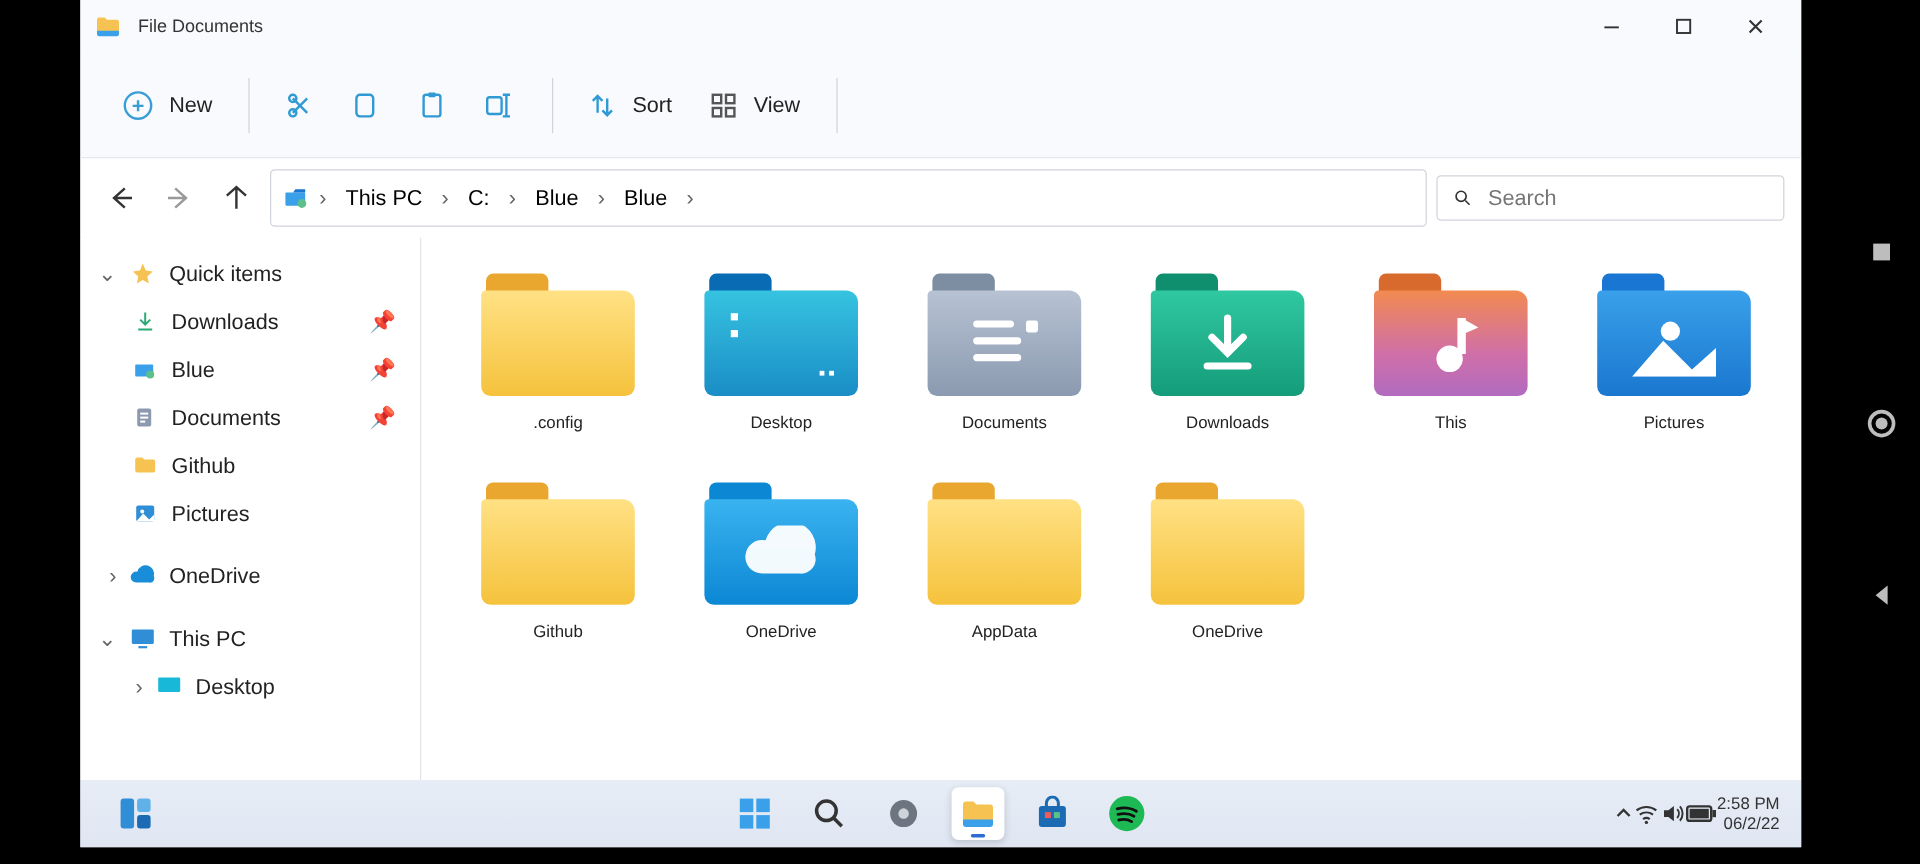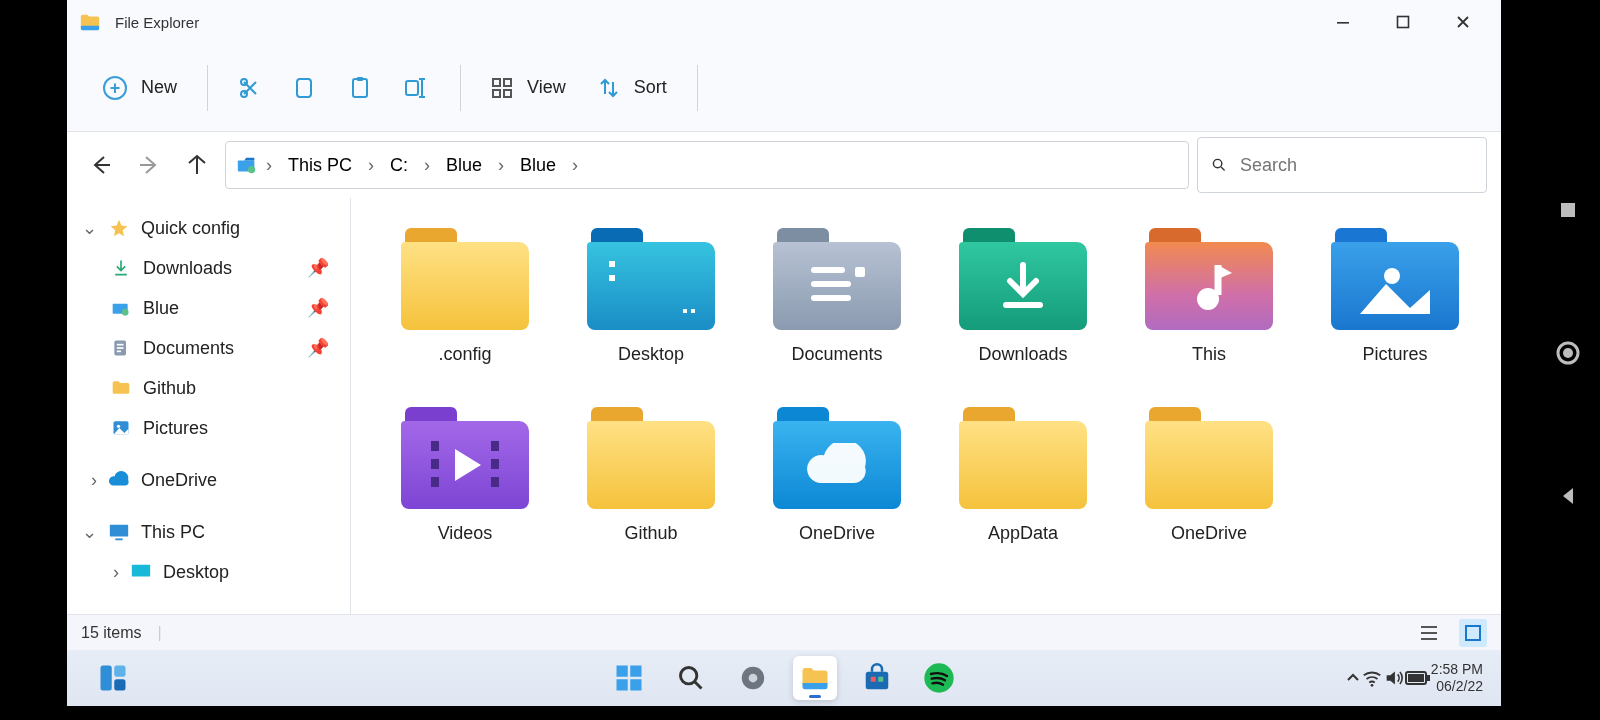--- a/index.html
+++ b/index.html
@@ -20,38 +20,38 @@
 .divider { width: 1px; height: 46px; background: #d0d3d9; margin: 0 14px; }
 .circle-plus { width: 24px; height: 24px; border: 2px solid #3a9ed6; border-radius: 50%; display: flex; align-items: center; justify-content: center; color: #3a9ed6; font-size: 18px; font-weight: 600; line-height: 1; }
 
 
 .navrow { height: 66px; background: #fff; display: flex; align-items: center; padding: 0 14px; gap: 8px; }
 .navbtn { width: 40px; height: 40px; display: flex; align-items: center; justify-content: center; border-radius: 6px; color: #444; }
 .navbtn.dim { color: #999; }
 .address { flex: 1; height: 48px; border: 1px solid #cfd3da; border-radius: 4px; display: flex; align-items: center; padding: 0 10px; gap: 6px; background: #fff; font-size: 18px; }
 .crumb { padding: 4px 8px; border-radius: 4px; }
 .chev { color: #666; padding: 0 2px; }
-.searchbox { width: 290px; height: 56px; border: 1px solid #cfd3da; border-radius: 4px; display: flex; align-items: center; padding: 0 14px; gap: 14px; background: #fff; }
+.searchbox { width: 290px; height: 38px; border: 1px solid #cfd3da; border-radius: 4px; display: flex; align-items: center; padding: 0 14px; gap: 14px; background: #fff; }
 .searchbox input { border: none; outline: none; font-size: 18px; flex: 1; color: #333; background: transparent; }
 
 
 .body { flex: 1; display: flex; background: #fff; overflow: hidden; }
 .sidebar { width: 284px; border-right: 1px solid #e1e4e9; padding: 10px 0; overflow: auto; }
 .side-item { height: 40px; display: flex; align-items: center; padding: 0 10px 0 0; gap: 8px; font-size: 18px; color: #222; }
 .side-caret { width: 30px; display: flex; justify-content: flex-end; color: #666; }
 .side-icon { width: 28px; display: flex; justify-content: center; }
 .pin { margin-left: auto; padding-right: 10px; color: #888; }
 .indent1 { padding-left: 40px; }
 .indent2 { padding-left: 22px; }
 .gap { height: 12px; }
 
 .content { flex: 1; overflow: auto; padding: 24px 10px 10px 24px; }
 .grid { display: grid; grid-template-columns: repeat(6, 180px); gap: 30px 6px; }
 .item { display: flex; flex-direction: column; align-items: center; gap: 14px; padding: 6px; border-radius: 4px; }
-.item .label { font-size: 18px; color: #222; }
+.item .label { font-size: 14px; color: #222; }
 
 
 .fld { width: 128px; height: 102px; position: relative; }
 .fld-tab { position: absolute; top: 0; left: 4px; width: 52px; height: 22px; border-radius: 6px 6px 0 0; }
 .fld-front { position: absolute; top: 14px; left: 0; right: 0; bottom: 0; border-radius: 4px 10px 8px 8px; }
 .yellow .fld-tab { background: #e9a72f; }
 .yellow .fld-front { background: linear-gradient(#ffe184, #f5c23c); }
 .teal .fld-tab { background: #0a6bb5; }
 .teal .fld-front { background: linear-gradient(#36c3e0, #1a8dc6); }
 .gray .fld-tab { background: #7d8da2; }
@@ -96,21 +96,21 @@
 
 <div class="screen">
 
   <div class="titlebar">
     <span class="app-icon">
       <svg viewBox="0 0 24 24" width="22" height="22">
           <path fill="#f6c352" d="M2 6a2 2 0 0 1 2-2h5l2 2h9a2 2 0 0 1 2 2v9a2 2 0 0 1-2 2H4a2 2 0 0 1-2-2z"></path>
           <path fill="#3aa0ea" d="M2 16h20v3a2 2 0 0 1-2 2H4a2 2 0 0 1-2-2z"></path>
         </svg>
     </span>
-    <span class="title">File Explorer</span>
+    <span class="title">File Documents</span>
     <span class="spacer"></span>
     <div class="winbtn">
       <svg width="14" height="14" viewBox="0 0 14 14">
           <rect x="1" y="7" width="12" height="1.6" fill="#333"></rect>
         </svg>
     </div>
     <div class="winbtn">
       <svg width="14" height="14" viewBox="0 0 14 14">
           <rect x="1.5" y="1.5" width="11" height="11" fill="none" stroke="#333" stroke-width="1.6"></rect>
         </svg>
@@ -146,35 +146,35 @@
           <rect x="9" y="1" width="6" height="4" rx="1" fill="#2f9ad3"></rect>
         </svg>
     </div>
     <div class="tbtn">
       <svg width="26" height="24" viewBox="0 0 26 24">
           <rect x="2" y="5" width="12" height="14" rx="2" fill="none" stroke="#2f9ad3" stroke-width="2"></rect>
           <path d="M18 3 v18 M15 3 h6 M15 21 h6" stroke="#2f9ad3" stroke-width="2"></path>
         </svg>
     </div>
     <div class="divider"></div>
+    <div class="tbtn">
+      <svg width="22" height="22" viewBox="0 0 22 22">
+          <path d="M7 3 v14 M3 7 l4-4 l4 4" stroke="#2f9ad3" stroke-width="2" fill="none"></path>
+          <path d="M15 19 v-14 M11 15 l4 4 l4-4" stroke="#2f9ad3" stroke-width="2" fill="none"></path>
+        </svg>
+      <span>Sort</span>
+    </div>
     <div class="tbtn">
       <svg width="22" height="22" viewBox="0 0 22 22">
           <rect x="2" y="2" width="7" height="7" fill="none" stroke="#555" stroke-width="2"></rect>
           <rect x="13" y="2" width="7" height="7" fill="none" stroke="#555" stroke-width="2"></rect>
           <rect x="2" y="13" width="7" height="7" fill="none" stroke="#555" stroke-width="2"></rect>
           <rect x="13" y="13" width="7" height="7" fill="none" stroke="#555" stroke-width="2"></rect>
         </svg>
       <span>View</span>
-    </div>
-    <div class="tbtn">
-      <svg width="22" height="22" viewBox="0 0 22 22">
-          <path d="M7 3 v14 M3 7 l4-4 l4 4" stroke="#2f9ad3" stroke-width="2" fill="none"></path>
-          <path d="M15 19 v-14 M11 15 l4 4 l4-4" stroke="#2f9ad3" stroke-width="2" fill="none"></path>
-        </svg>
-      <span>Sort</span>
     </div>
     <div class="divider"></div>
   </div>
 
   <div class="navrow">
     <div class="navbtn">
       <svg width="22" height="22" viewBox="0 0 22 22">
           <path d="M14 3 L5 11 L14 19 M5 11 H20" stroke="#333" stroke-width="2" fill="none"></path>
         </svg>
     </div>
@@ -215,21 +215,21 @@
 
   <div class="body">
     <div class="sidebar">
       <div class="side-item">
         <span class="side-caret">⌄</span>
         <span class="side-icon">
           <svg width="20" height="20" viewBox="0 0 24 24">
               <path fill="#f6c352" d="M12 2l2.9 6.9L22 10l-5.5 4.8L18 22l-6-3.6L6 22l1.5-7.2L2 10l7.1-1.1z"></path>
             </svg>
         </span>
-        <span>Quick config</span>
+        <span>Quick items</span>
       </div>
 
       <div class="side-item indent1">
         <span class="side-icon">
           <svg width="20" height="20" viewBox="0 0 24 24">
               <path d="M12 3v12M7 10l5 5 5-5M5 20h14" stroke="#2aa876" stroke-width="2" fill="none"></path>
             </svg>
         </span>
         <span>Downloads</span>
         <span class="pin">📌</span>
@@ -381,38 +381,20 @@
               <div class="overlay">
                 <svg width="70" height="56" viewBox="0 0 70 56">
                   <circle cx="32" cy="18" r="8" fill="#fff"></circle>
                   <path d="M0 56 L26 26 L50 50 L70 32 V56 z" fill="#fff"></path>
                 </svg>
               </div>
             </div>
             <div class="label">Pictures</div>
           </div>
           <div class="item">
-            <div class="fld purple">
-              <div class="fld-tab"></div>
-              <div class="fld-front"></div>
-              <div class="overlay">
-                <svg width="80" height="60" viewBox="0 0 80 60">
-                  <rect x="6" y="6" width="8" height="10" fill="#4a2a88"></rect>
-                  <rect x="6" y="24" width="8" height="10" fill="#4a2a88"></rect>
-                  <rect x="6" y="42" width="8" height="10" fill="#4a2a88"></rect>
-                  <rect x="66" y="6" width="8" height="10" fill="#4a2a88"></rect>
-                  <rect x="66" y="24" width="8" height="10" fill="#4a2a88"></rect>
-                  <rect x="66" y="42" width="8" height="10" fill="#4a2a88"></rect>
-                  <path d="M30 14 L56 30 L30 46 z" fill="#fff"></path>
-                </svg>
-              </div>
-            </div>
-            <div class="label">Videos</div>
-          </div>
-          <div class="item">
             <div class="fld yellow">
               <div class="fld-tab"></div>
               <div class="fld-front"></div>
               <div class="overlay"></div>
             </div>
             <div class="label">Github</div>
           </div>
           <div class="item">
             <div class="fld sky">
               <div class="fld-tab"></div>
@@ -438,35 +420,20 @@
               <div class="fld-tab"></div>
               <div class="fld-front"></div>
               <div class="overlay"></div>
             </div>
             <div class="label">OneDrive</div>
           </div>
         </div>
     </div>
   </div>
 
-  <div class="status">
-    <span>15 items</span>
-    <span style="color:#ccc">|</span>
-    <span class="spacer"></span>
-    <div class="vmbtn">
-      <svg width="20" height="20" viewBox="0 0 20 20">
-          <path d="M2 4h16M2 10h16M2 16h16" stroke="#555" stroke-width="2"></path>
-        </svg>
-    </div>
-    <div class="vmbtn active">
-      <svg width="20" height="20" viewBox="0 0 20 20">
-          <rect x="3" y="3" width="14" height="14" fill="none" stroke="#1a77cf" stroke-width="2"></rect>
-        </svg>
-    </div>
-  </div>
 
   <div class="taskbar">
     <div class="taskbar-left">
       <div class="tico">
         <svg width="30" height="30" viewBox="0 0 24 24">
             <rect x="2" y="2" width="9" height="20" rx="2" fill="#2f8ed6"></rect>
             <rect x="13" y="2" width="9" height="9" rx="2" fill="#5fb2e8"></rect>
             <rect x="13" y="13" width="9" height="9" rx="2" fill="#1a6bb3"></rect>
           </svg>
       </div>

